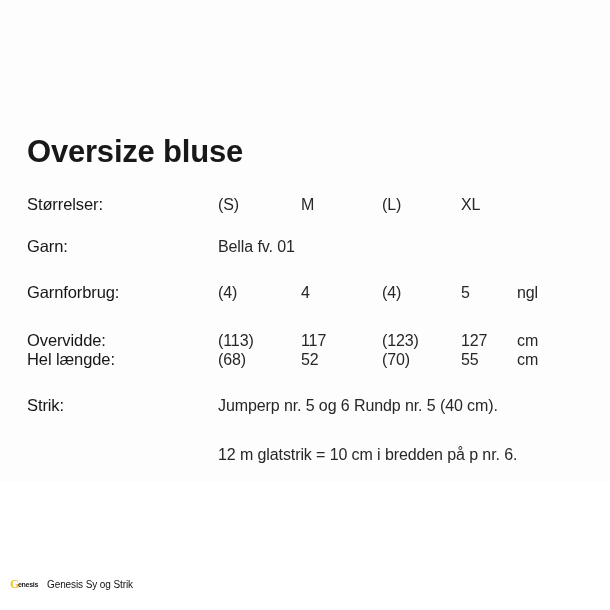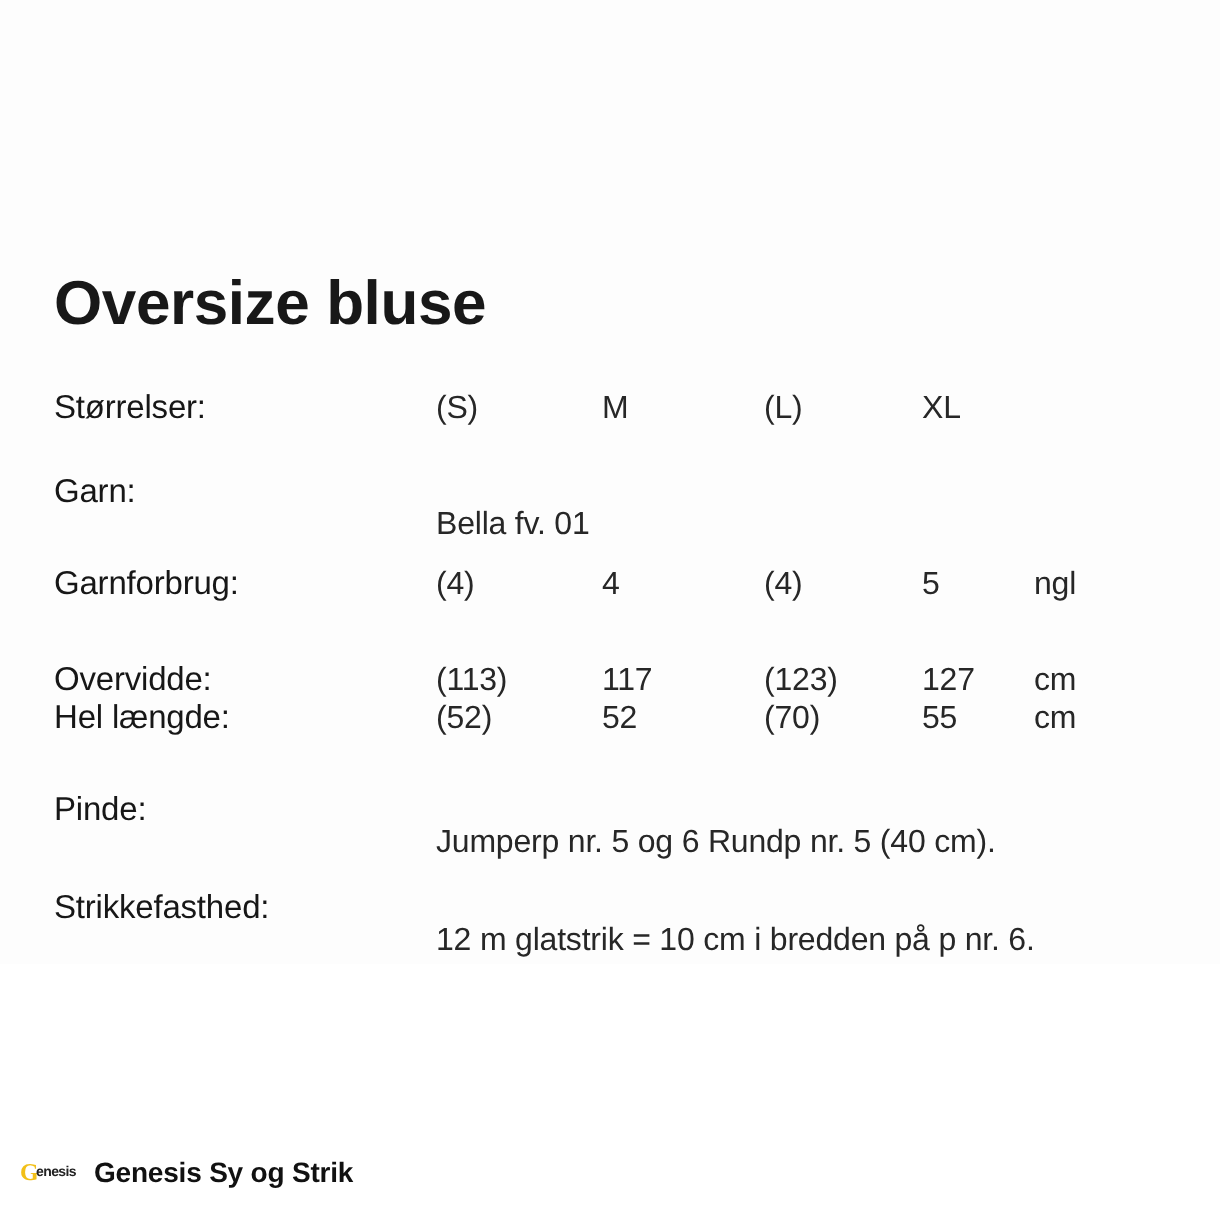--- a/index.html
+++ b/index.html
@@ -67,21 +67,21 @@
     font-weight: normal;
     color: #272727;
     white-space: nowrap;
     letter-spacing: -0.1px;
   }
   .col-s   { left: 218px; }
   .col-m   { left: 301px; }
   .col-l   { left: 382px; }
   .col-xl  { left: 461px; }
   .col-unit{ left: 517px; text-align: center; }
-  .col-text{ left: 218px; margin-top: 16px; }
+  .col-text{ left: 218px; }
 
   
   .row-sizes       { top: 195px; }
   .row-yarn        { top: 237px; padding-left: 16px; }
   .row-yarn-amount { top: 283px; }
   .row-chest       { top: 331px; }
   .row-length      { top: 350px; }
   .row-needles     { top: 396px; }
   .row-gauge       { top: 445px; }
 
@@ -122,22 +122,22 @@
     position: absolute;
     left: 8px;
     top: 2px;
     font-size: 7px;
     font-weight: bold;
     color: #222222;
     line-height: 9px;
     letter-spacing: -0.3px;
   }
   .brand-name {
-    font-size: 14px;
-    font-weight: bold;
+    font-size: 10px;
+    font-weight: normal;
     color: #111111;
     white-space: nowrap;
     letter-spacing: -0.1px;
   }
 </style>
 </head>
 <body>
 
 <div class="page">
 
@@ -171,34 +171,33 @@
       <span class="spec-label">Overvidde:</span>
       <span class="spec-value col-s">(113)</span>
       <span class="spec-value col-m">117</span>
       <span class="spec-value col-l">(123)</span>
       <span class="spec-value col-xl">127</span>
       <span class="spec-value col-unit">cm</span>
     </div>
 
     <div class="spec-row row-length">
       <span class="spec-label">Hel længde:</span>
-      <span class="spec-value col-s">(52)</span>
+      <span class="spec-value col-s">(68)</span>
       <span class="spec-value col-m">52</span>
       <span class="spec-value col-l">(70)</span>
       <span class="spec-value col-xl">55</span>
       <span class="spec-value col-unit">cm</span>
     </div>
 
     <div class="spec-row row-needles">
-      <span class="spec-label">Pinde:</span>
+      <span class="spec-label">Strik:</span>
       <span class="spec-value col-text">Jumperp nr. 5 og 6 Rundp nr. 5 (40 cm).</span>
     </div>
 
     <div class="spec-row row-gauge">
-      <span class="spec-label">Strikkefasthed:</span>
       <span class="spec-value col-text">12 m glatstrik = 10 cm i bredden på p nr. 6.</span>
     </div>
 
   </div>
 
   <div class="footer">
     <div class="footer-inner">
       <span class="brand-logo">
         <span class="logo-g">G</span>
         <span class="logo-word">enesis</span>

